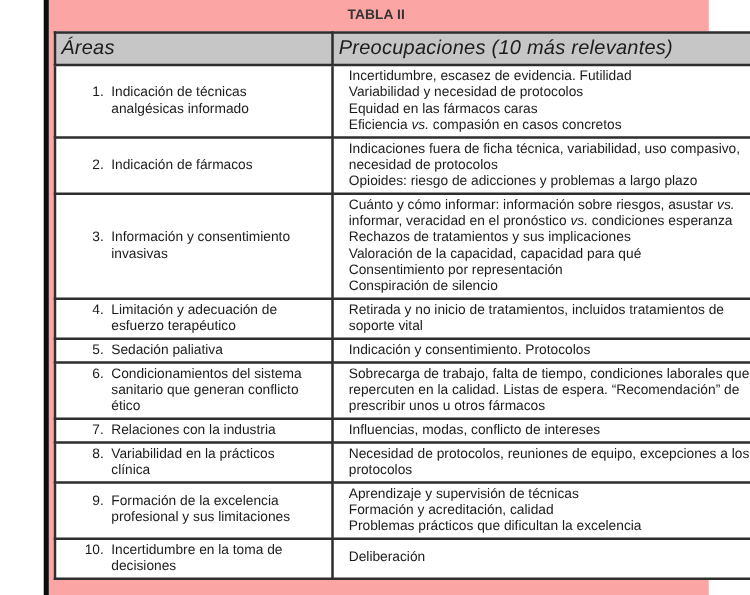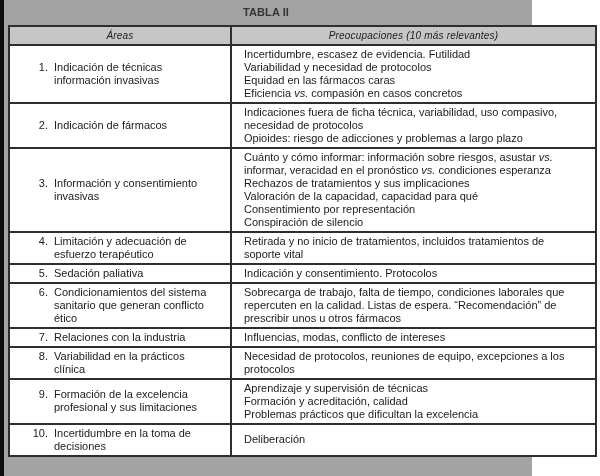--- a/index.html
+++ b/index.html
@@ -9,21 +9,22 @@
     height: 476px;
     background: #ffffff;
     overflow: hidden;
     font-family: "Liberation Sans", sans-serif;
     -webkit-font-smoothing: antialiased;
   }
   .page {
     position: relative;
     width: 532px;
     height: 476px;
-    background: #a3a3a3;
+    background: #fca5a5;
+    margin-left: 35px;
   }
   .scan-edge {
     position: absolute;
     left: 0;
     top: 0;
     width: 4px;
     height: 476px;
     background: #0d0d0d;
   }
   .title-block {
@@ -46,23 +47,23 @@
   col.c-areas { width: 222px; }
   col.c-conc  { width: 365px; }
   table.main th,
   table.main td {
     border: 2px solid #2e2e2e;
   }
   table.main thead th {
     background: #c6c6c6;
     font-style: italic;
     font-weight: normal;
-    font-size: 10px;
+    font-size: 16px;
     color: #1c1c1c;
-    text-align: center;
+    text-align: left;
     padding: 3px 4px;
     letter-spacing: 0.2px;
   }
   table.main td {
     vertical-align: middle;
     font-size: 11px;
     line-height: 13px;
     color: #1b1b1b;
     padding: 2px 12px;
   }
@@ -98,21 +99,21 @@
       <tr>
         <th>Áreas</th>
         <th>Preocupaciones (10 más relevantes)</th>
       </tr>
     </thead>
     <tbody>
         <tr>
           <td class="area-cell">
             <div class="area-row">
               <span class="area-num">1.</span>
-              <span class="area-label">Indicación de técnicas información invasivas</span>
+              <span class="area-label">Indicación de técnicas analgésicas informado</span>
             </div>
           </td>
           <td>
             <div class="concern-line">Incertidumbre, escasez de evidencia. Futilidad</div>
             <div class="concern-line">Variabilidad y necesidad de protocolos</div>
             <div class="concern-line">Equidad en las fármacos caras</div>
             <div class="concern-line"><span>Eficiencia </span><span class="it">vs.</span><span> compasión en casos concretos</span></div>
           </td>
         </tr>
         <tr>

